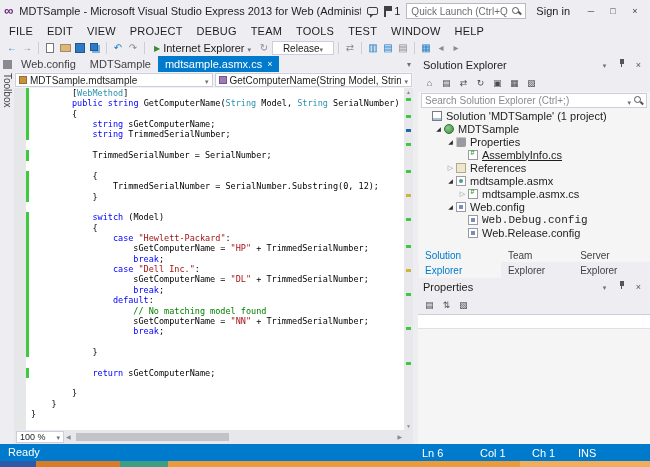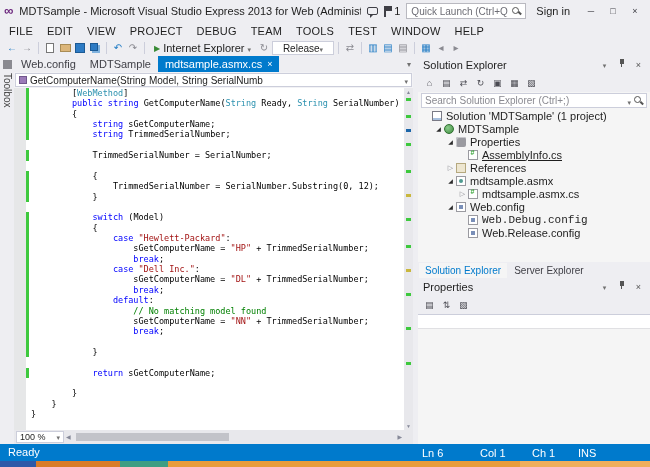--- a/index.html
+++ b/index.html
@@ -220,35 +220,40 @@
         <span class="tab-label">MDTSample</span>
       </div>
       <div class="tab active">
         <span class="tab-label">mdtsample.asmx.cs</span>
         <span class="tab-close">×</span>
       </div>
     </div>
   <span class="tab-overflow">▾</span>
   <div class="navbar">
     <div class="nav-combo">
+      <span class="ico-class"></span>
+      <span class="lbl">MDTSample.mdtsample</span>
+      <span class="dd"></span>
+    </div>
+    <div class="nav-combo">
       <span class="ico-method"></span>
       <span class="lbl">GetComputerName(String Model, String SerialNumb</span>
       <span class="dd"></span>
     </div>
   </div>
   <div class="code-area">
     <div class="gutter"></div>
     <div>
         <div class="code-line">
           <span class="chg on"></span>
           <span class="ct"><span class="tk-p">        [</span><span class="tk-t">WebMethod</span><span class="tk-p">]</span></span>
         </div>
         <div class="code-line">
           <span class="chg on"></span>
-          <span class="ct"><span class="tk-p">        </span><span class="tk-k">public</span><span class="tk-p"> </span><span class="tk-k">string</span><span class="tk-p"> GetComputerName(</span><span class="tk-t">String</span><span class="tk-p"> Ready, </span><span class="tk-t">String</span><span class="tk-p"> SerialNumber)</span></span>
+          <span class="ct"><span class="tk-p">        </span><span class="tk-k">public</span><span class="tk-p"> </span><span class="tk-k">string</span><span class="tk-p"> GetComputerName(</span><span class="tk-t">String</span><span class="tk-p"> Model, </span><span class="tk-t">String</span><span class="tk-p"> SerialNumber)</span></span>
         </div>
         <div class="code-line">
           <span class="chg on"></span>
           <span class="ct"><span class="tk-p">        {</span></span>
         </div>
         <div class="code-line">
           <span class="chg on"></span>
           <span class="ct"><span class="tk-p">            </span><span class="tk-k">string</span><span class="tk-p"> sGetComputerName;</span></span>
         </div>
         <div class="code-line">
@@ -465,20 +470,21 @@
         </div>
         <div class="tree-row" style="padding-left: 40px;">
           <span class="arw none"></span>
           <span class="ti config-file-icon"></span>
           <span class="tree-label">Web.Release.config</span>
         </div>
       </div>
   </div>
   <div class="panel-tabs">
       <div class="ptab active">Solution Explorer</div>
+      <div class="ptab">Team Explorer</div>
       <div class="ptab">Server Explorer</div>
     </div>
   <div class="props">
     <div class="pane-header">
       <span class="pane-title">Properties</span>
       <span class="hdr-btn dd"></span>
       <span class="hdr-btn"><span class="pin-icon"></span></span>
       <span class="hdr-btn">×</span>
     </div>
     <div class="props-toolbar">

